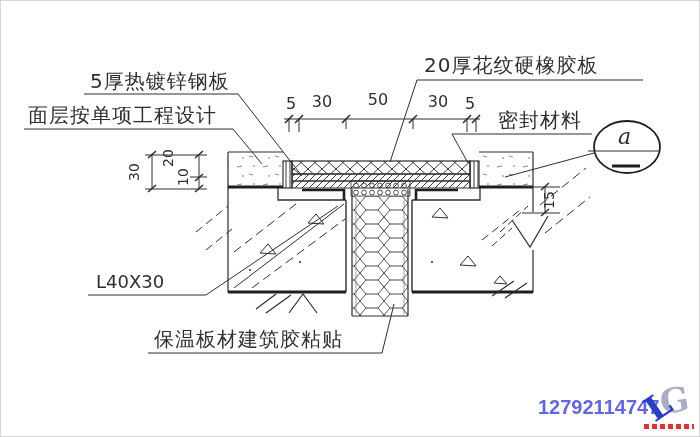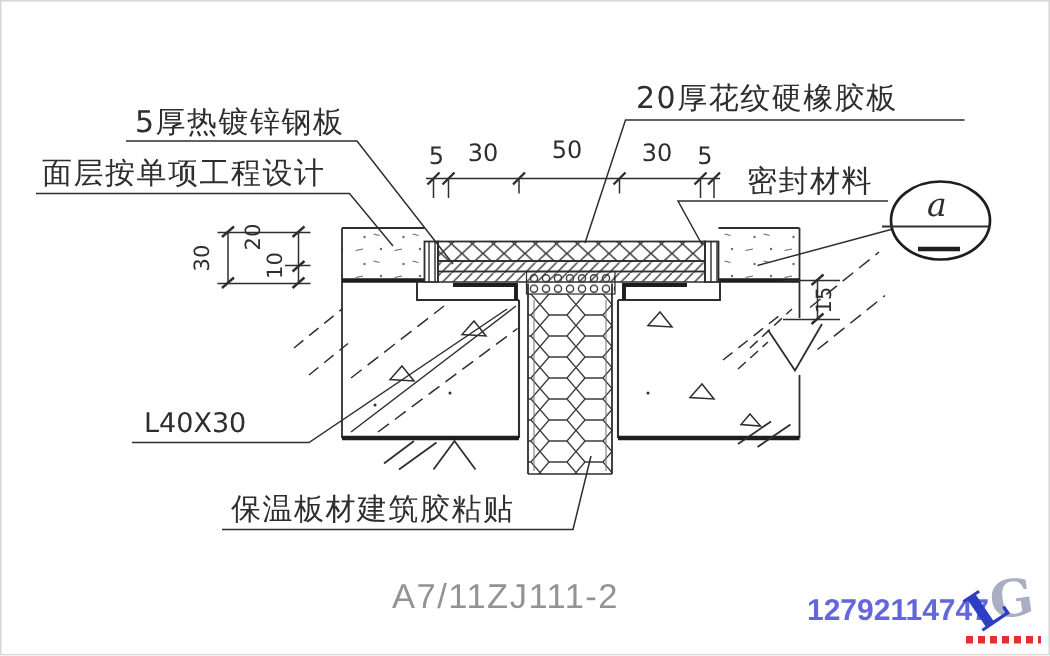--- a/index.html
+++ b/index.html
@@ -202,21 +202,20 @@
     <path d="M88 295 H206 L338 206" stroke="#2e2e2e" stroke-width="1" fill="none"></path>
   </g>
 
   <g>
     <text class="cjk" x="154" y="346">保温板材建筑胶粘贴</text>
     <path d="M148 353 H382 L394 304" stroke="#2e2e2e" stroke-width="1" fill="none"></path>
   </g>
 </svg>
 
 
-<div class="footer-title">A7/11ZJ111-2</div>
 <div class="phone">12792114747</div>
 
 <div class="logo">
   <span class="g">G</span>
   <span class="l">L</span>
   <span class="caption"></span>
 </div>
 
 </div>
 

